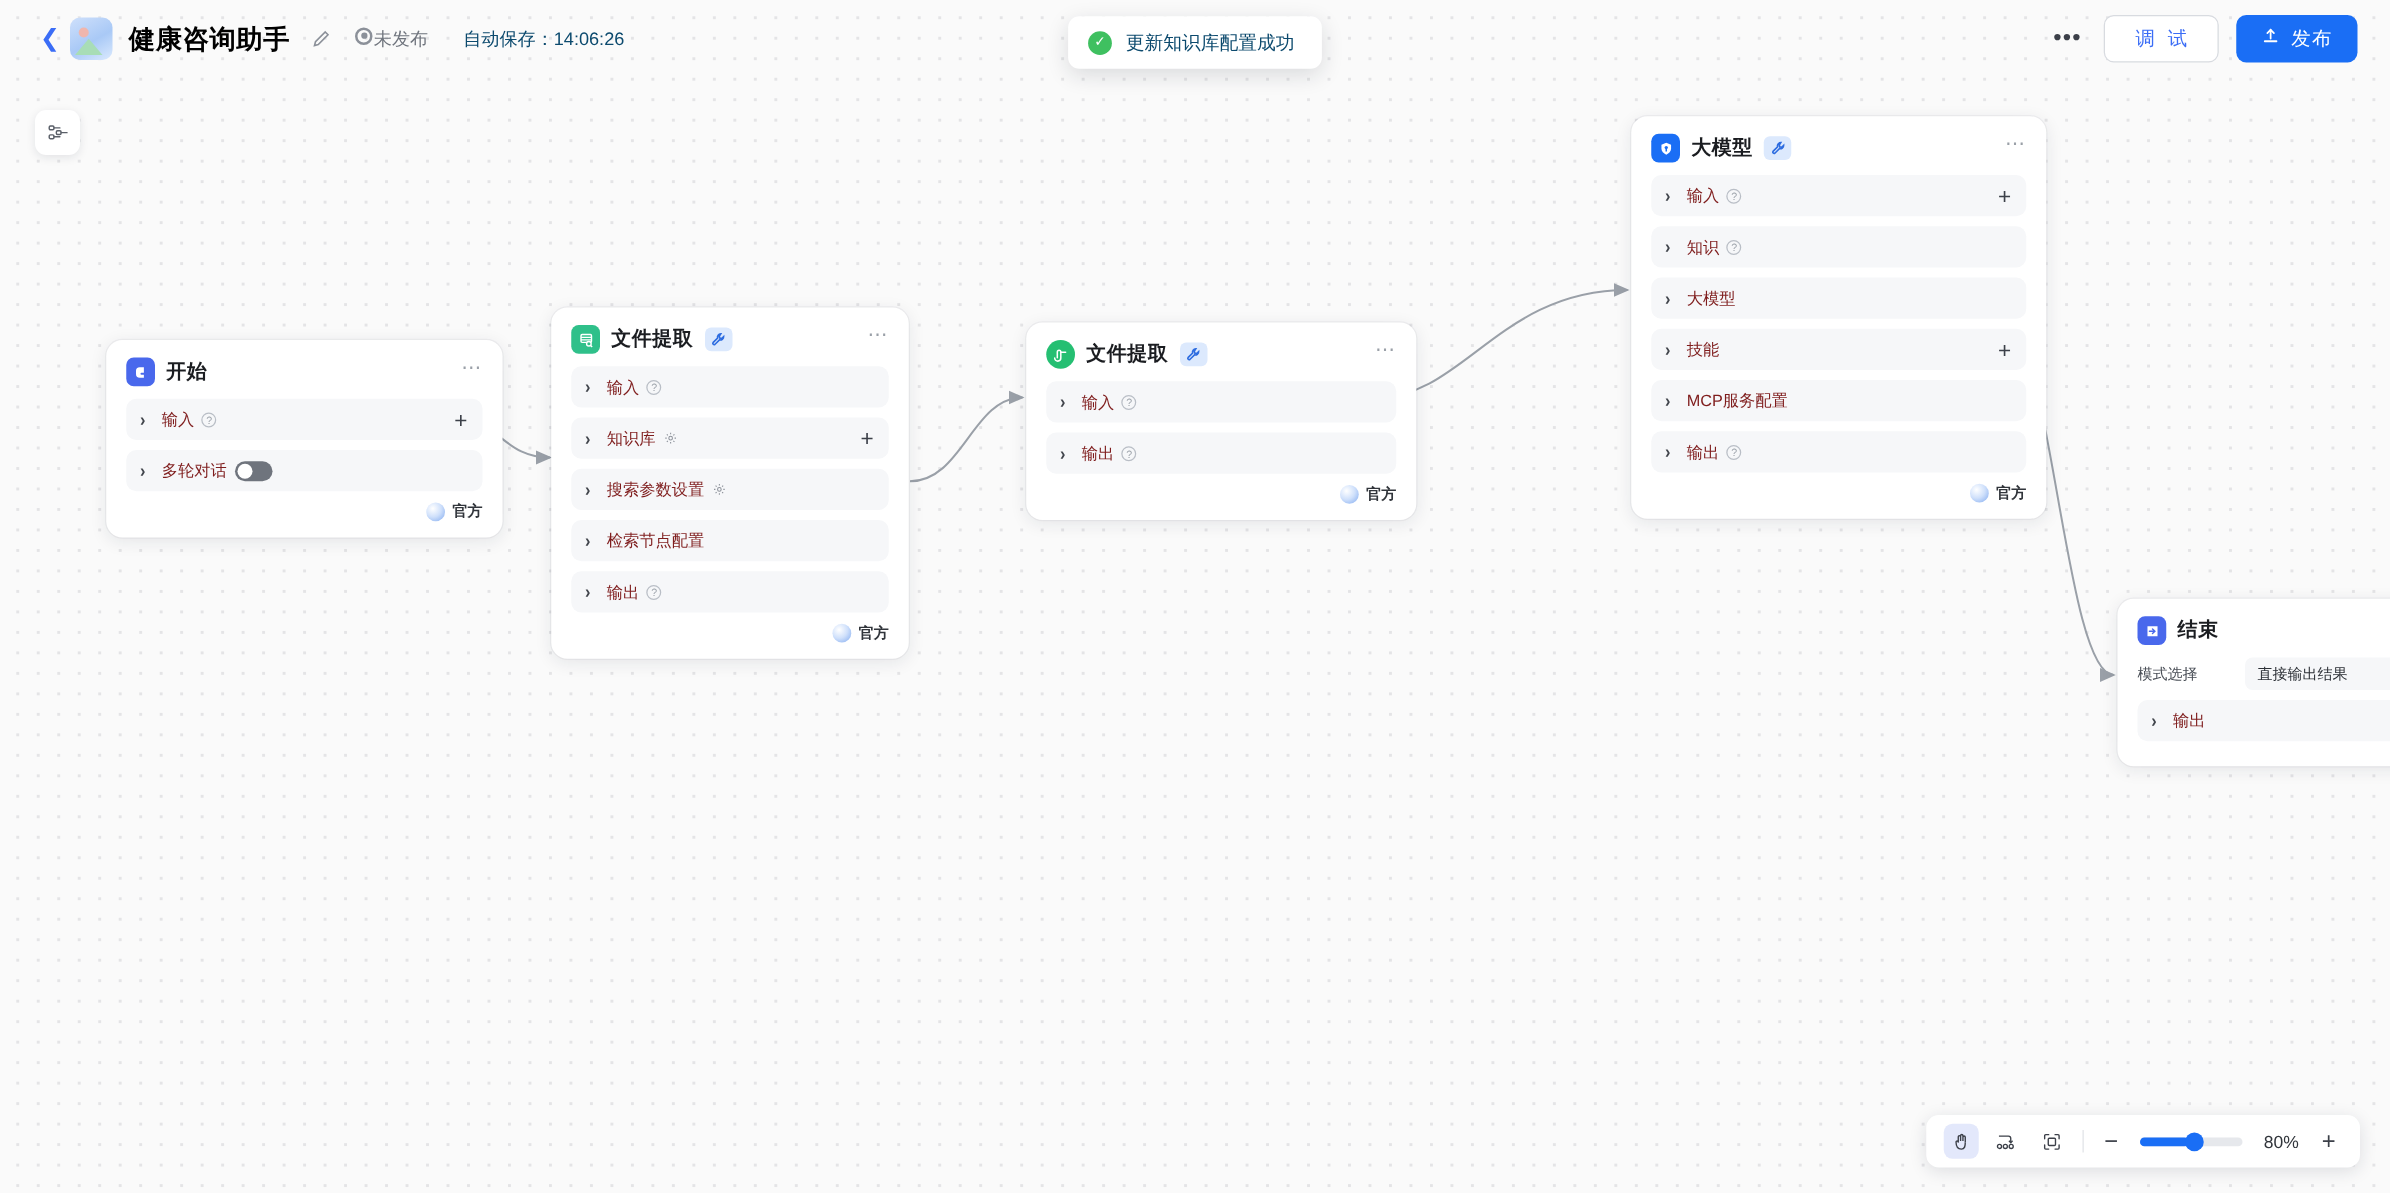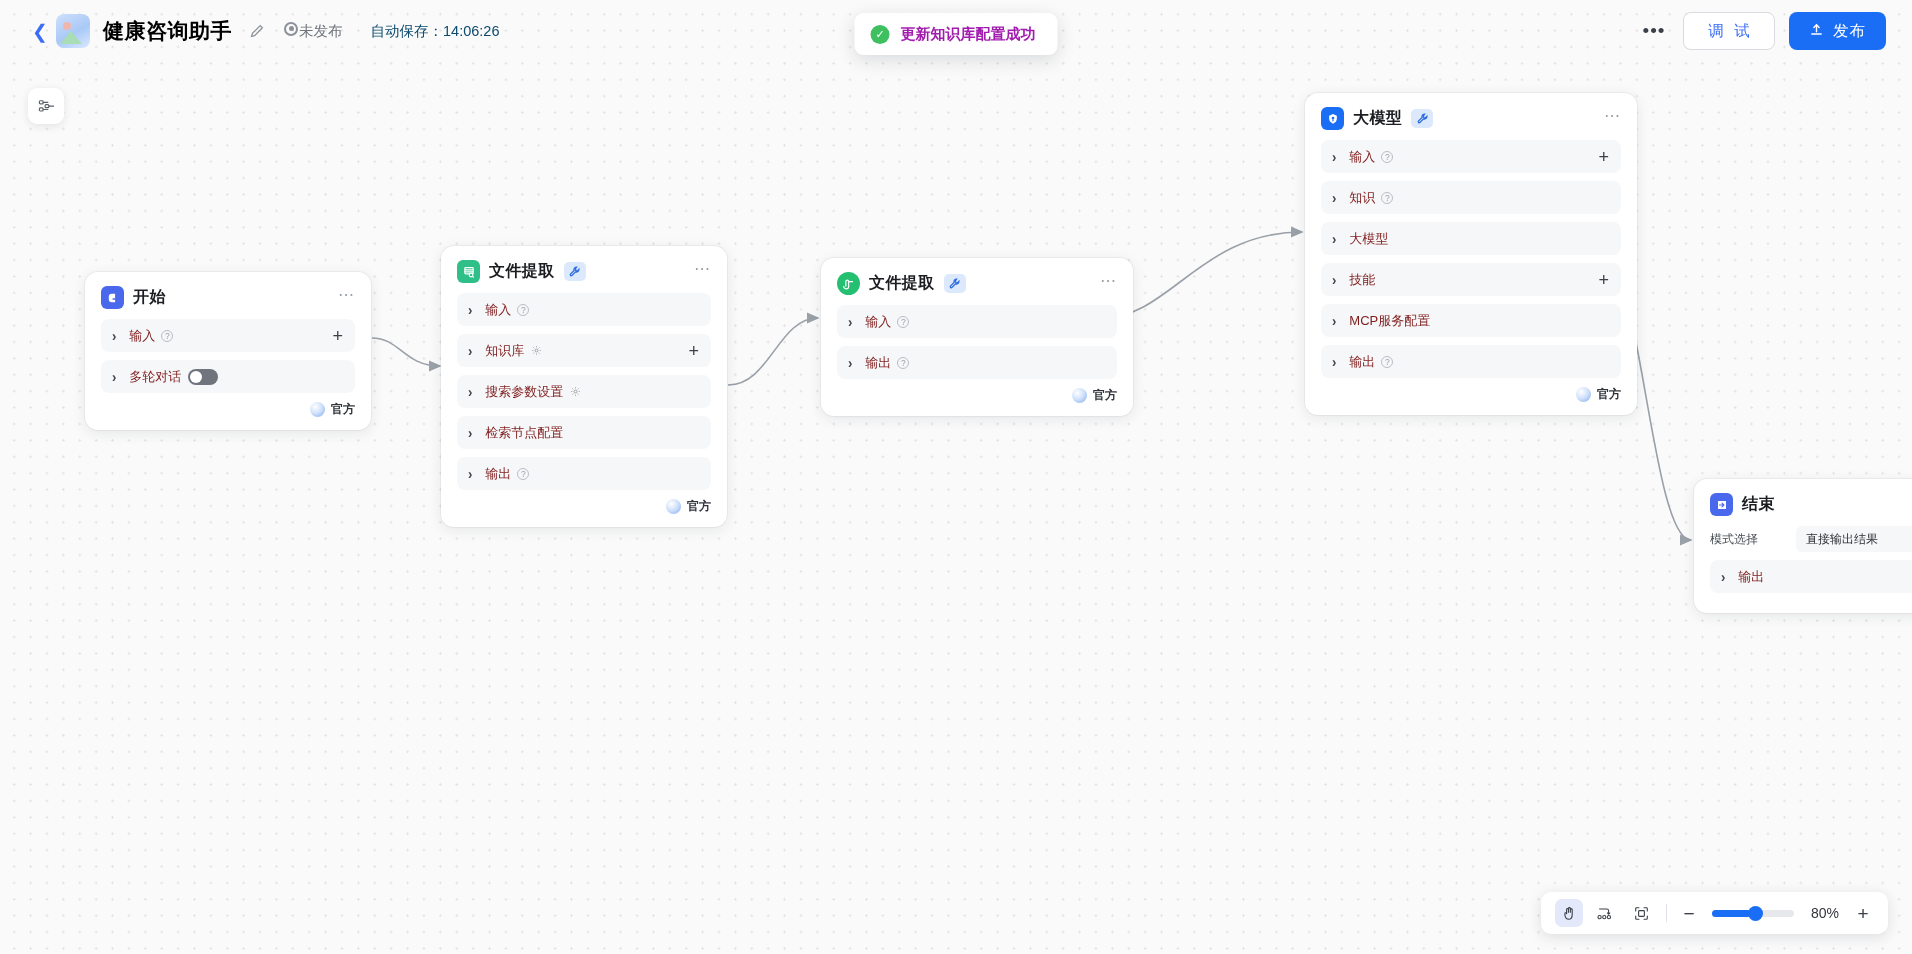--- a/index.html
+++ b/index.html
@@ -103,21 +103,21 @@
     background:#fff; border-radius:9px;
     box-shadow:0 5px 18px rgba(22,30,46,.14);
     display:flex; align-items:center; gap:11px;
     z-index:60;
   }
   .toast-check {
     width:19px;height:19px;border-radius:50%;background:#3fc060;
     display:flex;align-items:center;justify-content:center;
     color:#fff;font-size:11px;line-height:1;flex:none;
   }
-  .toast-text { font-size:15px; color:#a21caf; white-space:nowrap;font-weight:bold; }
+  .toast-text { font-size:15px; color:#0c4a6e; white-space:nowrap; }
 
   
   .panel-toggle {
     position:absolute; left:28px; top:88px;
     width:36px;height:36px;border-radius:9px;background:#fff;
     box-shadow:0 2px 8px rgba(20,28,45,.10);
     display:flex;align-items:center;justify-content:center;
     z-index:30; cursor:pointer;
   }
 
@@ -286,21 +286,21 @@
   <div class="panel-toggle">
     <svg width="19" height="19" viewBox="0 0 20 20" fill="none" stroke="#5a5f68" stroke-width="1.2">
       <rect x="2.5" y="4" width="4" height="3.2" rx="1"></rect>
       <rect x="2.5" y="11.5" width="4" height="3.2" rx="1"></rect>
       <rect x="8.5" y="8" width="4" height="3.2" rx="1"></rect>
       <path d="M6.5 5.6h5M6.5 13.1h5M12.5 9.6h5" stroke-linecap="round"></path>
     </svg>
   </div>
 
   <div id="nodes-host">
-      <div class="node" style="left: 85px; top: 272px; width: 286px;">
+      <div class="node" style="left: 85px; top: 272px; width: 317px;">
         <div class="node-head">
           <span class="node-icon" style="background:#4968ec">
             <svg width="14" height="14" viewBox="0 0 16 16" fill="#fff">
               <path d="M10.4 3.2H6.6A3.4 3.4 0 003.2 6.6v2.8A3.4 3.4 0 006.6 12.8h3.8V10H8.2a.9.9 0 010-1.8h2.2V3.2z"></path>
             </svg>
           </span>
           <span class="node-title">开始</span>
           <span class="node-dots">⋯</span>
         </div>
         <div class="row">

